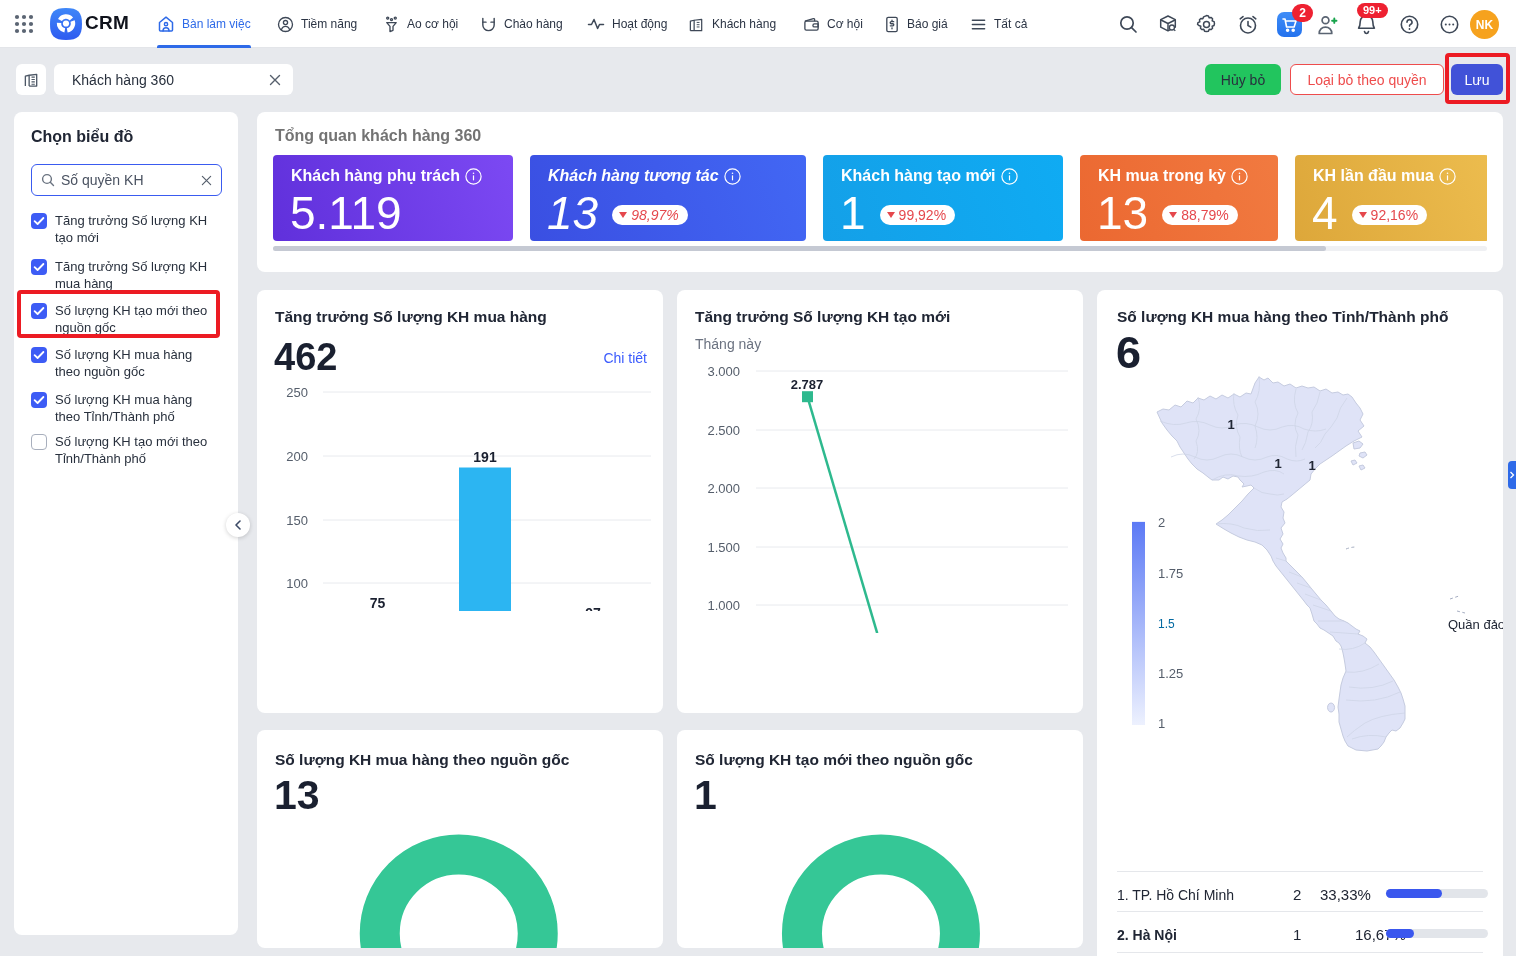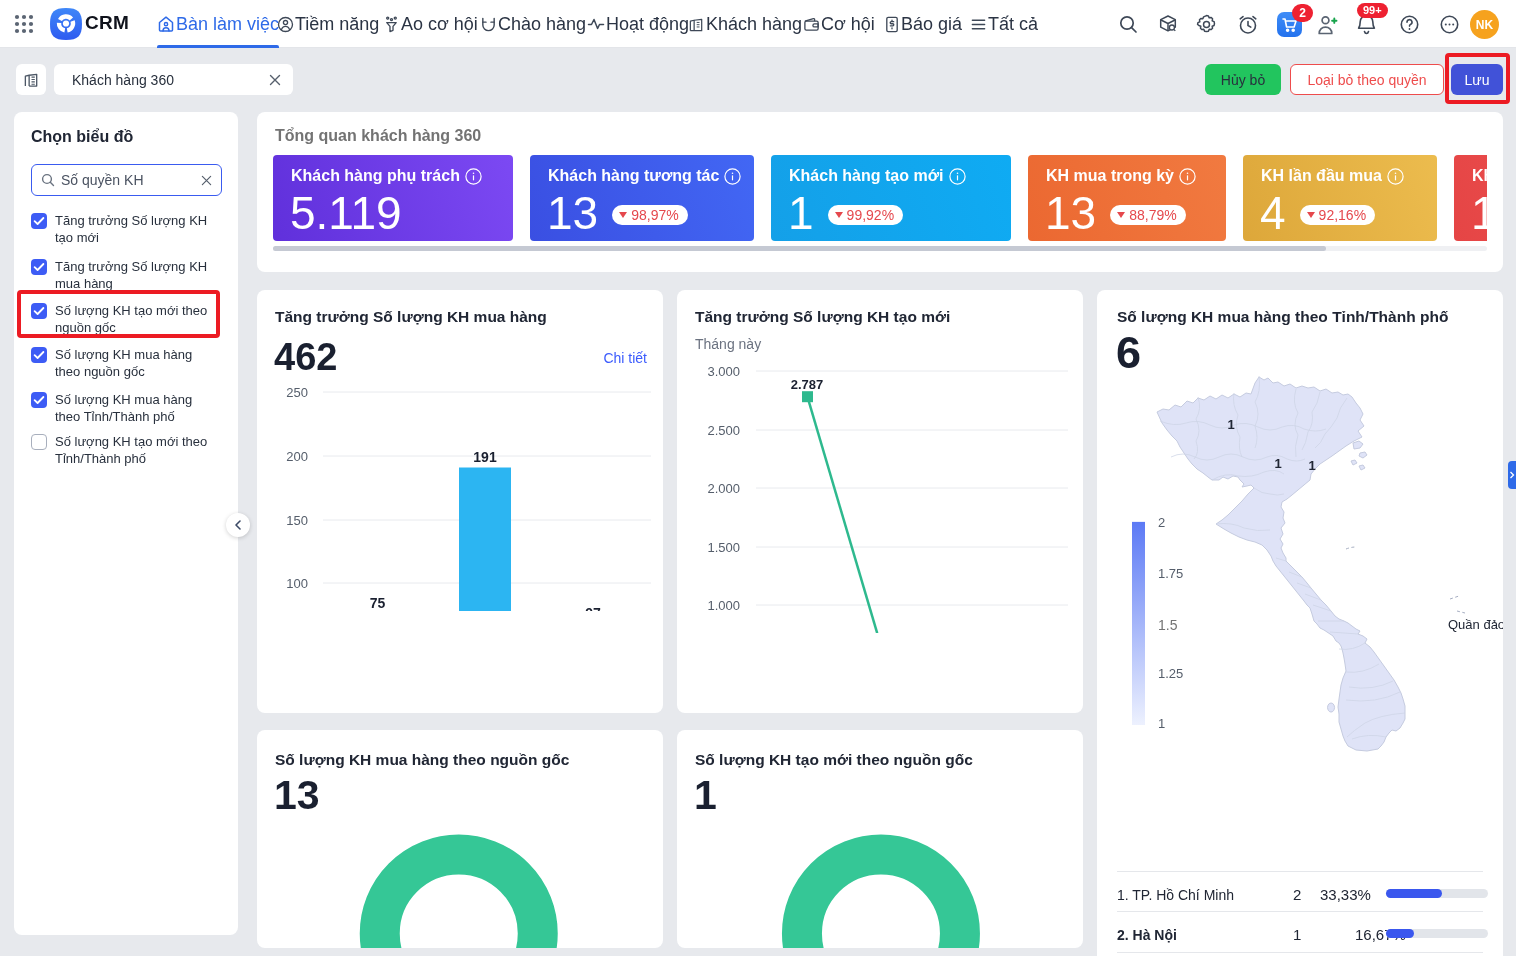--- a/index.html
+++ b/index.html
@@ -3,21 +3,21 @@
 <meta charset="utf-8">
 <style>
 * { margin:0; padding:0; box-sizing:border-box; }
 html,body { width:1516px; height:956px; overflow:hidden; }
 body { font-family:"Liberation Sans", sans-serif; background:#e7e9ed; position:relative; }
 .abs { position:absolute; }
 svg { display:block; }
 
 
 #topbar { position:absolute; left:0; top:0; width:1516px; height:48px; background:#fff; border-bottom:1px solid #e3e5e9; z-index:5; }
-.navitem { position:absolute; top:0; height:48px; display:flex; align-items:center; gap:1px; font-size:18px; color:#2b3444; font-weight:500; }
+.navitem { position:absolute; top:0; height:48px; display:flex; align-items:center; gap:7px; font-size:12px; color:#2b3444; font-weight:500; }
 .navitem.active { color:#2e6ae8; }
 .navitem .underline { position:absolute; left:0; right:0; bottom:0; height:3px; background:#2e6ae8; border-radius:2px 2px 0 0; }
 .icnbtn { position:absolute; top:14px; }
 
 
 #toolbar { position:absolute; left:0; top:48px; width:1516px; height:64px; }
 .tbtn { position:absolute; top:16px; height:31px; border-radius:6px; font-size:14px; display:flex; align-items:center; justify-content:center; font-weight:500; }
 
 
 #sidebar { position:absolute; left:14px; top:112px; width:224px; height:823px; background:#fff; border-radius:8px; }
@@ -312,21 +312,21 @@
   <div class="abs" style="left:18px; top:15px; font-size:16px; font-weight:700; color:#737373;">Tổng quan khách hàng 360</div>
   <div id="kpirow" style="position:absolute; left:16px; top:43px; width:1214px; height:86px; overflow:hidden; white-space:nowrap; font-size:0;">
     <div class="kpi" style="width:240px; background:linear-gradient(70deg,#6030db,#7c49f3);">
       <div class="kt">Khách hàng phụ trách <svg class="ki" width="17" height="17" viewBox="0 0 17 17" fill="none" stroke="#fff" stroke-width="1.2">
             <circle cx="8.5" cy="8.5" r="7.6"></circle>
             <path d="M8.5 7.8 v4" stroke-linecap="round"></path>
             <circle cx="8.5" cy="5.2" r="0.8" fill="#fff" stroke="none"></circle>
           </svg></div>
       <div class="kn">5.119</div>
     </div>
-    <div class="kpi" style="width:224px; background:linear-gradient(70deg,#3a4fe2,#4267f4);">
+    <div class="kpi" style="width:276px; background:linear-gradient(70deg,#3a4fe2,#4267f4);font-style:italic;">
       <div class="kt">Khách hàng tương tác <svg class="ki" width="17" height="17" viewBox="0 0 17 17" fill="none" stroke="#fff" stroke-width="1.2">
             <circle cx="8.5" cy="8.5" r="7.6"></circle>
             <path d="M8.5 7.8 v4" stroke-linecap="round"></path>
             <circle cx="8.5" cy="5.2" r="0.8" fill="#fff" stroke="none"></circle>
           </svg></div>
       <div class="kn">13 <span class="kb"><span class="tri"></span>98,97%</span></div>
     </div>
     <div class="kpi" style="width:240px; background:linear-gradient(70deg,#14a0e8,#0fabf3);">
       <div class="kt">Khách hàng tạo mới <svg class="ki" width="17" height="17" viewBox="0 0 17 17" fill="none" stroke="#fff" stroke-width="1.2">
             <circle cx="8.5" cy="8.5" r="7.6"></circle>
@@ -459,21 +459,21 @@
         <path d="M249,176 q5,-2 10,-2"></path>
         <path d="M353,226 l9,-3"></path>
         <path d="M360,238 l8,2"></path>
       </g>
     </svg>
   </div>
 
   <div class="abs" style="left:35px; top:231px; width:13px; height:204px; background:linear-gradient(180deg,#5b79f5,#edf1fe); box-shadow:inset 0 51px 0 -50px rgba(255,255,255,0.5), inset 0 102px 0 -101px rgba(255,255,255,0.5), inset 0 153px 0 -152px rgba(255,255,255,0.5);"></div>
   <div class="abs" style="left:61px; top:225px; font-size:13px; color:#555e6b;">2</div>
   <div class="abs" style="left:61px; top:276px; font-size:13px; color:#555e6b;">1.75</div>
-  <div class="abs" style="left:61px; top:327px; font-size:14px; color:#737373;">1.5</div>
+  <div class="abs" style="left:61px; top:327px; font-size:12px; color:#0369a1;">1.5</div>
   <div class="abs" style="left:61px; top:376px; font-size:13px; color:#555e6b;">1.25</div>
   <div class="abs" style="left:61px; top:426px; font-size:13px; color:#555e6b;">1</div>
   <div class="abs" style="left:351px; top:327px; font-size:13px; color:#202634; white-space:nowrap;">Quần đảo</div>
 
   <div class="abs" style="left:20px; top:581px; width:366px; border-top:1px solid #e5e7eb;"></div>
   <div class="abs" style="left:20px; top:596px; width:366px; height:25px; font-size:15px; color:#202634;">
     <span style="font-weight:400; font-size:14px;">1. TP. Hồ Chí Minh</span>
     <span style="position:absolute; left:176px;">2</span>
     <span style="position:absolute; left:203px;">33,33%</span>
     <span style="position:absolute; left:269px; top:3px; width:102px; height:9px; background:#e2e5ea; border-radius:5px;">

